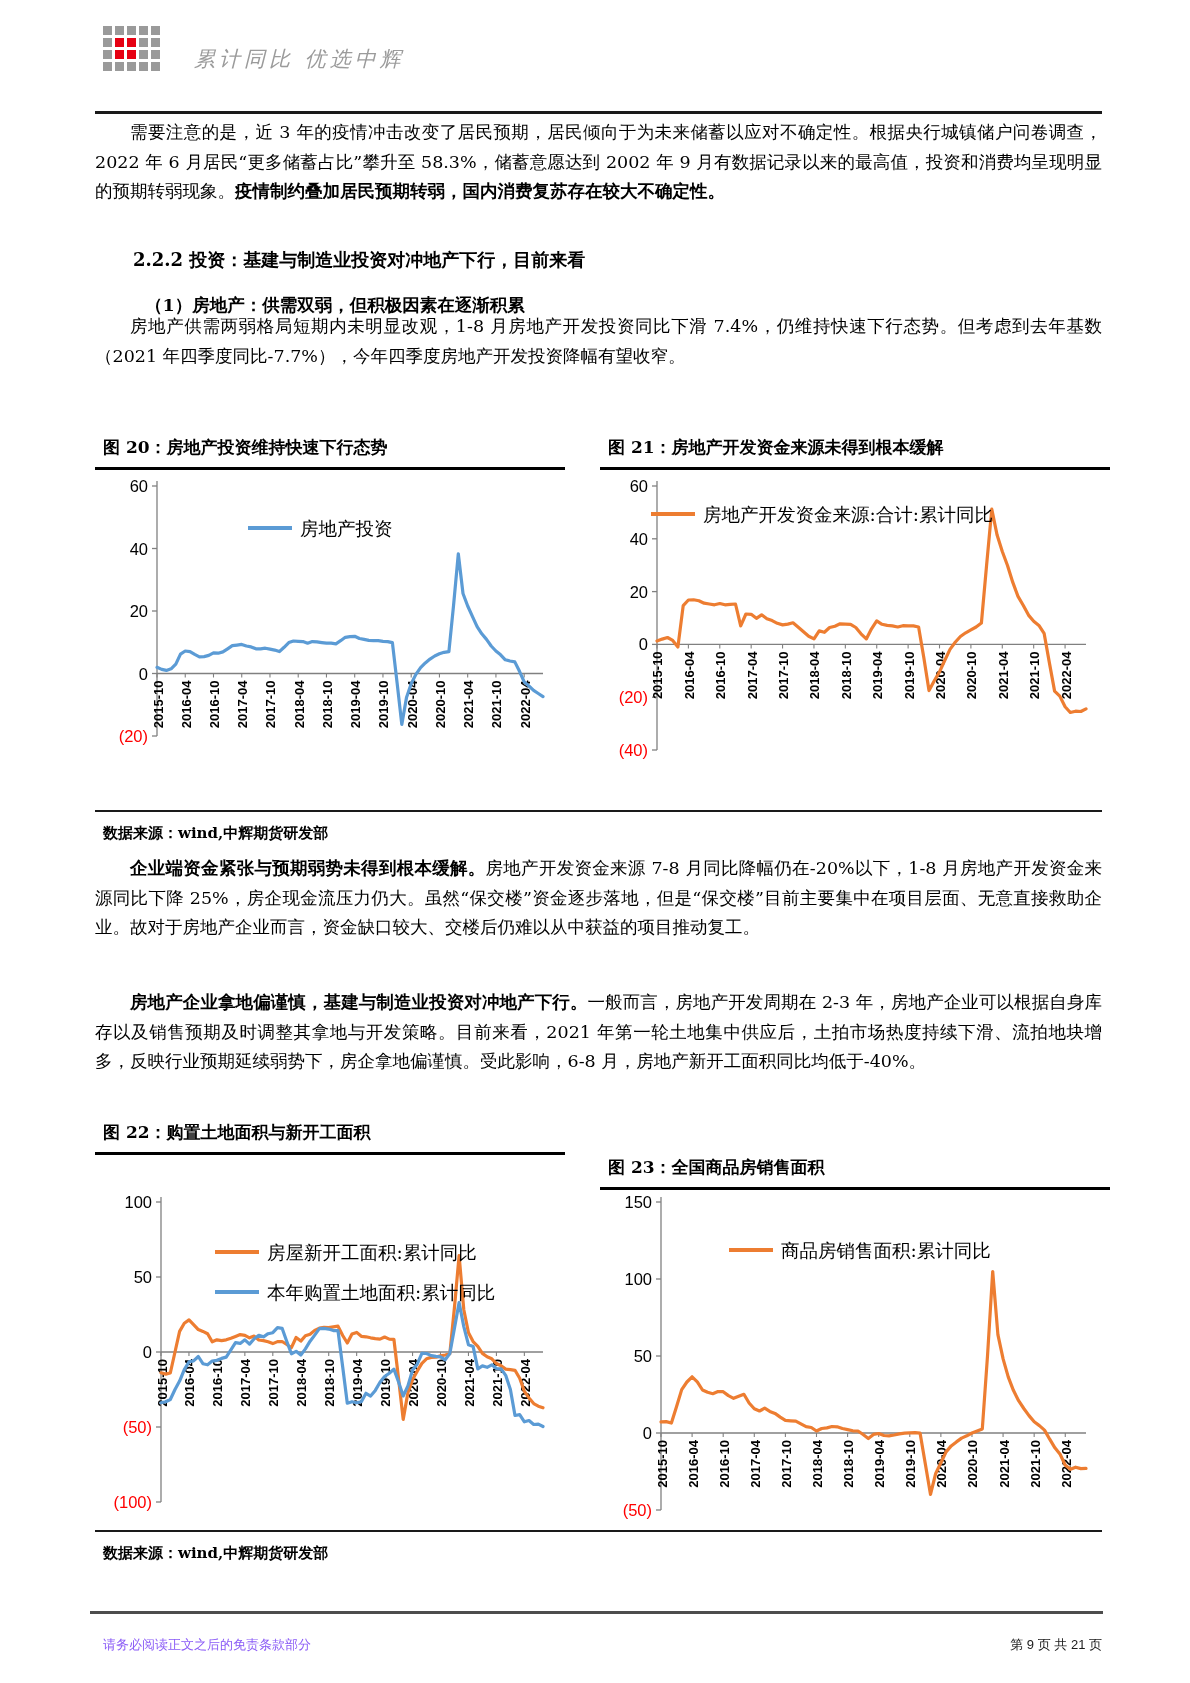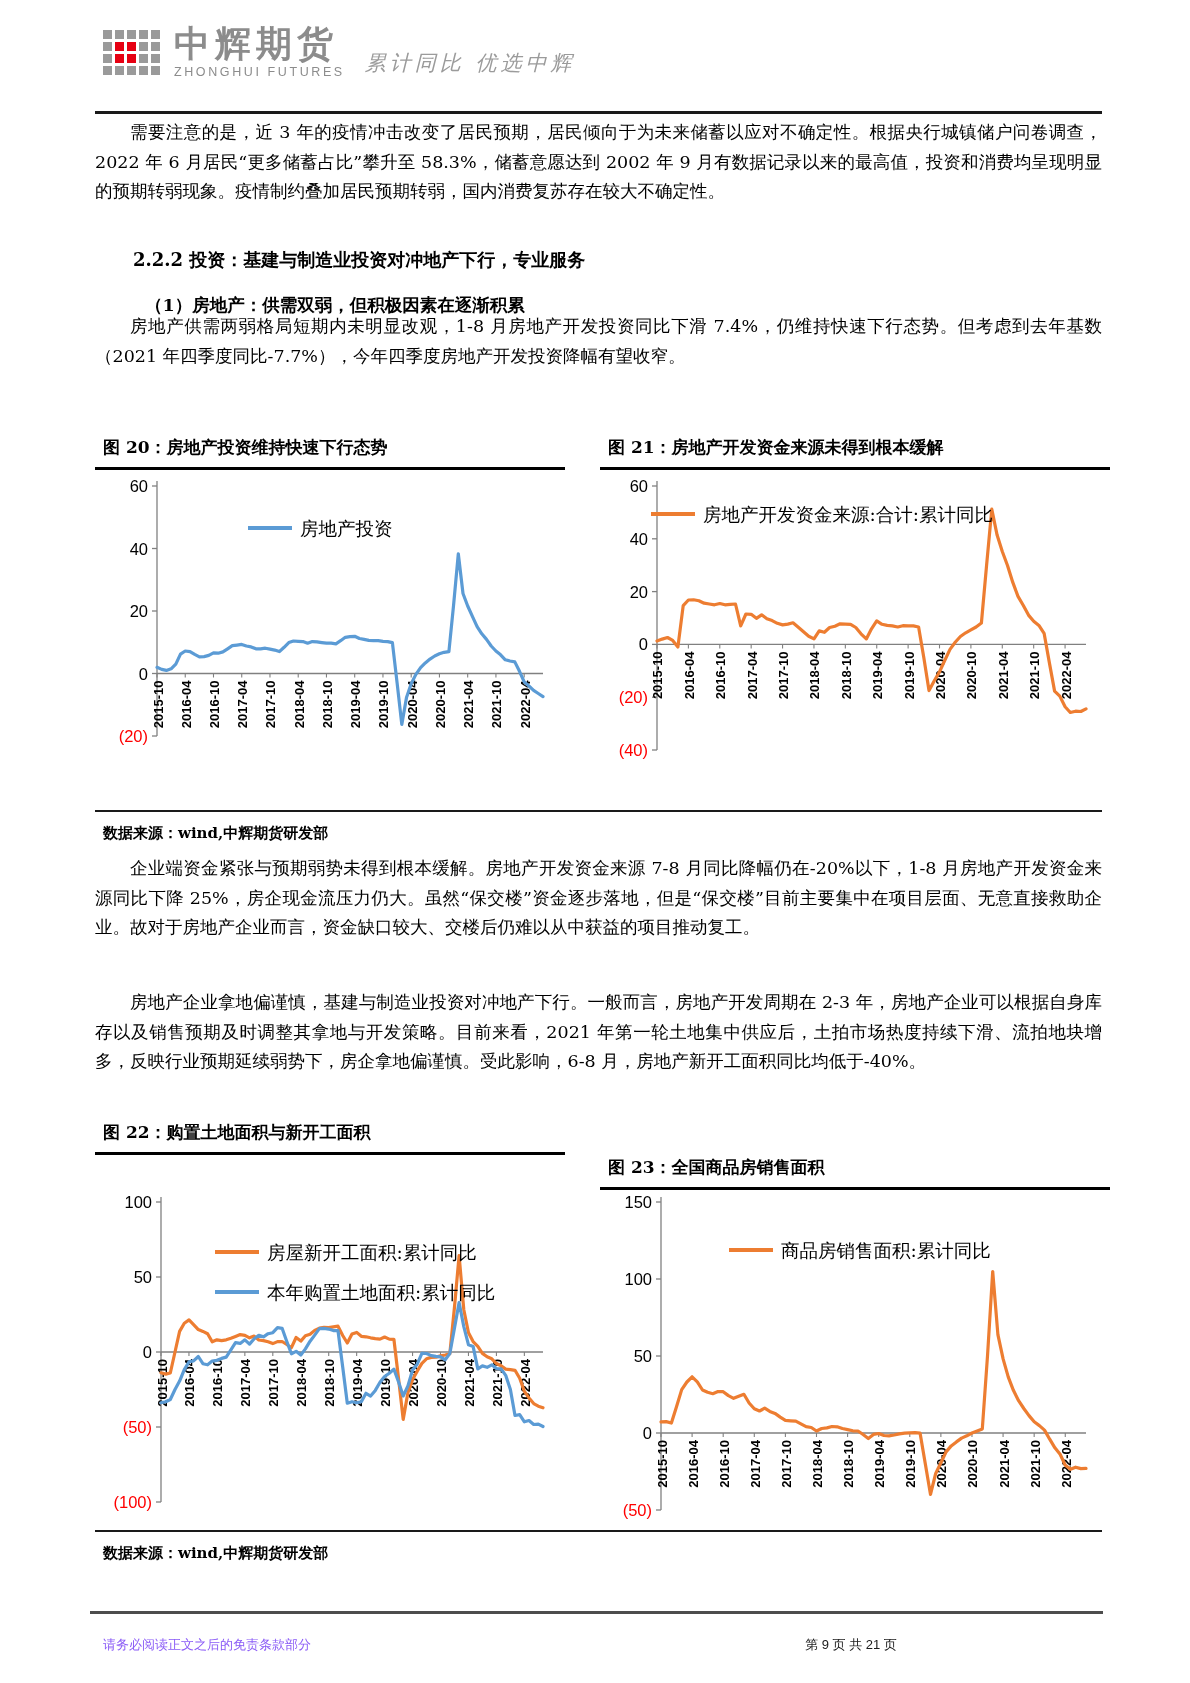--- a/index.html
+++ b/index.html
@@ -13,38 +13,38 @@
   .logo-grid{display:grid;grid-template-columns:repeat(5,9px);grid-auto-rows:9px;gap:3px;margin-right:14px;margin-bottom:4px;}
   .logo-grid span{background:#9a9a9a;display:block;}
   .logo-grid span.red{background:#e60012;}
   .logo-text{display:flex;flex-direction:column;line-height:1;}
   .logo-cn{font-family:"Liberation Sans",sans-serif;font-weight:bold;font-size:36px;color:#8c8c8c;letter-spacing:5px;}
   .logo-en{font-family:"Liberation Sans",sans-serif;font-size:12.5px;color:#8c8c8c;letter-spacing:2.6px;margin-top:4px;}
   .logo-slogan{font-size:21px;color:#9b9b9b;margin-left:20px;margin-bottom:2px;font-style:italic;letter-spacing:4px;}
   .hrule{left:95px;width:1007px;height:3px;background:#1a1a1a;}
   
   .para{left:95px;width:1007px;font-size:17.5px;line-height:29.5px;text-align:justify;text-indent:2em;}
-  .para b{font-weight:normal;}
+  .para b{font-weight:bold;}
   .h1{left:133px;font-size:18px;font-weight:bold;}
   .h2{left:145px;font-size:17.5px;font-weight:bold;}
   
   .figtitle{font-size:17px;font-weight:bold;border-bottom:3px solid #000;padding:0 0 8px 8px;}
   .ft-l{left:95px;width:462px;}
   .ft-r{left:600px;width:502px;}
   
   .chart{position:absolute;text-align:right;}
   .c20{left:103px;top:470px;width:452px;height:292px;}
   .c21{left:601px;top:470px;width:497px;height:307px;}
   .c22{left:103px;top:1190px;width:452px;height:327px;}
   .c23{left:601px;top:1190px;width:497px;height:332px;}
   .source{left:103px;font-size:15px;font-weight:bold;}
   
   .footrule{left:90px;width:1013px;height:3px;background:#4d4d4d;}
   .foot-left{left:103px;font-family:"Liberation Sans",sans-serif;font-size:13px;color:#8b5cf6;}
-  .foot-right{left:600px;width:502px;text-align:center;font-family:"Liberation Sans",sans-serif;font-size:13px;color:#1a1a1a;}
+  .foot-right{left:600px;width:502px;text-align:right;font-family:"Liberation Sans",sans-serif;font-size:13px;color:#1a1a1a;}
 </style>
 </head>
 <body>
 
 <div class="abs logo-row">
   <div class="logo-grid">
     <span></span>
       <span></span>
       <span></span>
       <span></span>
@@ -57,32 +57,28 @@
     <span></span>
       <span class="red"></span>
       <span class="red"></span>
       <span></span>
       <span></span>
     <span></span>
       <span></span>
       <span></span>
       <span></span>
       <span></span>
-  </div>
-  <div class="logo-text">
-    <span class="logo-cn">中辉期货</span>
-    <span class="logo-en">ZHONGHUI FUTURES</span>
   </div>
   <span class="logo-slogan">累计同比 优选中辉</span>
 </div>
 <div class="abs hrule" style="top:111px;"></div>
 
 <p class="abs para" style="top:118px;margin:0;"><span>需要注意的是，近 3 年的疫情冲击改变了居民预期，居民倾向于为未来储蓄以应对不确定性。根据央行城镇储户问卷调查，2022 年 6 月居民“更多储蓄占比”攀升至 58.3%，储蓄意愿达到 2002 年 9 月有数据记录以来的最高值，投资和消费均呈现明显的预期转弱现象。</span><b>疫情制约叠加居民预期转弱，国内消费复苏存在较大不确定性。</b></p>
 
-<div class="abs h1" style="top:248px;">2.2.2 投资：基建与制造业投资对冲地产下行，专业服务</div>
+<div class="abs h1" style="top:248px;">2.2.2 投资：基建与制造业投资对冲地产下行，目前来看</div>
 <div class="abs h2" style="top:293px;">（1）房地产：供需双弱，但积极因素在逐渐积累</div>
 
 <p class="abs para" style="top:312px;margin:0;">房地产供需两弱格局短期内未明显改观，1-8 月房地产开发投资同比下滑 7.4%，仍维持快速下行态势。但考虑到去年基数（2021 年四季度同比-7.7%），今年四季度房地产开发投资降幅有望收窄。</p>
 
 <div class="abs figtitle ft-l" style="top:436px;">图 20：房地产投资维持快速下行态势</div>
 <div class="abs figtitle ft-r" style="top:436px;">图 21：房地产开发资金来源未得到根本缓解</div>
 
 <div class="chart c20"><svg width="452" height="292" viewBox="0 0 452 292">
       <line x1="54" y1="11" x2="54" y2="266" stroke="#808080" stroke-width="1.3"></line>
       <line x1="49" y1="16" x2="54" y2="16" stroke="#808080" stroke-width="1.3"></line>

